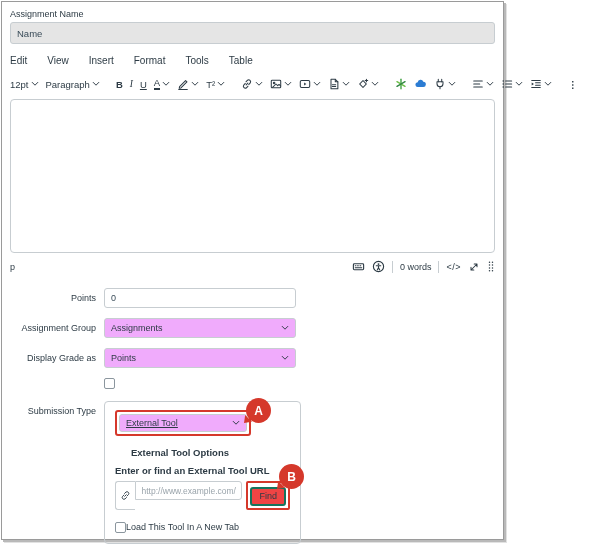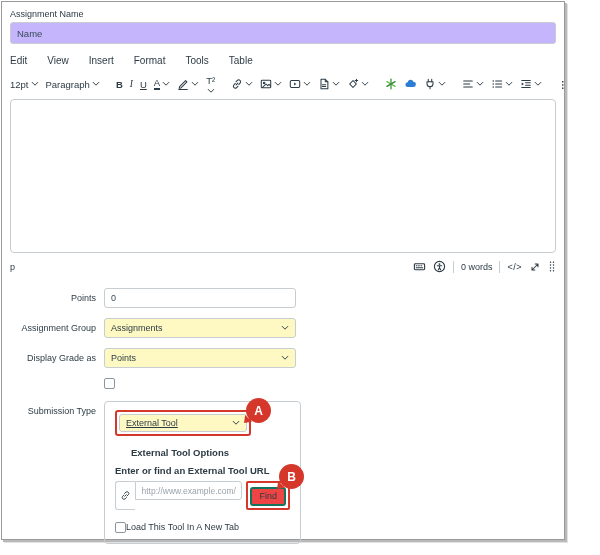--- a/index.html
+++ b/index.html
@@ -1,53 +1,53 @@
 <!DOCTYPE html>
 <html><head>
 <meta charset="utf-8">
 <style>
   html,body { margin:0; padding:0; background:#fff; }
   body { width:600px; height:555px; position:relative; font-family:"Liberation Sans", sans-serif; color:#2d3b45; }
   .page {
-    position:absolute; left:1px; top:1px; width:564px; height:539px;
+    position:absolute; left:1px; top:1px; width:503px; height:539px;
     background:#fff; border:1px solid #9a9a9a; box-sizing:border-box;
     box-shadow:2px 2px 0 #b9b9b9, 3px 3px 0 #e2e2e2;
     padding:7px 8px;
   }
   .small-label { font-size:9px; color:#2d3b45; }
   .name-input {
     display:block; width:100%; height:22px; margin-top:3px; box-sizing:border-box;
     border:1px solid #c7cdd1; border-radius:3px; font-size:9.5px; color:#394b58;
-    padding:0 6px; font-family:"Liberation Sans", sans-serif; background:#c4b5fd;
+    padding:0 6px; font-family:"Liberation Sans", sans-serif; background:#e5e5e5;
   }
   .menubar { display:flex; gap:20px; margin-top:11px; font-size:10px; }
   .menubar span { cursor:default; }
   .toolbar { display:flex; align-items:center; gap:7px; margin-top:7px; height:22px; font-size:9.5px;text-align:center; }
   .tb-btn { display:flex; align-items:center; gap:2px; white-space:nowrap; }
   .tb-sep { width:1px; height:14px; background:#c7cdd1; margin:0 1px; }
   .b-bold { font-weight:bold; }
   .b-italic { font-style:italic; font-family:"Liberation Serif", serif; }
   .b-underline { text-decoration:underline; }
   .b-color { border-bottom:2px solid #2d3b45; line-height:10px; }
-  .sup { font-size:9.5px;flex-direction:column; }
+  .sup { font-size:9.5px; }
   .rce-content { margin-top:4px; height:152px; border:1px solid #c7cdd1; border-radius:4px; background:#fff; }
   .statusbar { display:flex; align-items:center; height:23px; font-size:9px; margin-top:2px; }
   .status-right { margin-left:auto; display:flex; align-items:center; gap:7px; }
   .s-sep { width:1px; height:12px; background:#c7cdd1; }
   .code-txt { font-size:9px; letter-spacing:0.5px; }
   .form { margin-top:10px; }
   .form-row { display:flex; align-items:center; margin-bottom:10px; }
   .form-label { width:86px; text-align:right; font-size:9px; margin-right:8px; flex-shrink:0; }
   .text-input {
     width:192px; height:20px; border:1px solid #c7cdd1; border-radius:3px;
     font-size:9px; padding:0 6px; box-sizing:border-box; color:#394b58;
     font-family:"Liberation Sans", sans-serif;
   }
   .select {
-    width:192px; height:20px; border:1px solid #c7cdd1; border-radius:3px; background:#fef9c3;
+    width:192px; height:20px; border:1px solid #c7cdd1; border-radius:3px; background:#f0abfc;
     font-size:9px; display:flex; align-items:center; justify-content:space-between;
     padding:0 6px; box-sizing:border-box; cursor:default;
   }
   .checkbox-row { margin-left:94px; display:flex; gap:5px; align-items:center; font-size:9px; margin-bottom:12px; }
   .checkbox { width:9px; height:9px; border:1px solid #8b969e; border-radius:2px; background:#fff; flex-shrink:0; }
   .submission-row { display:flex; align-items:flex-start; }
   .submission-row .form-label { margin-top:5px; }
   .submission-box {
     width:197px; border:1px solid #c7cdd1; border-radius:4px;
     padding:8px 10px 10px; box-sizing:border-box; position:relative;

